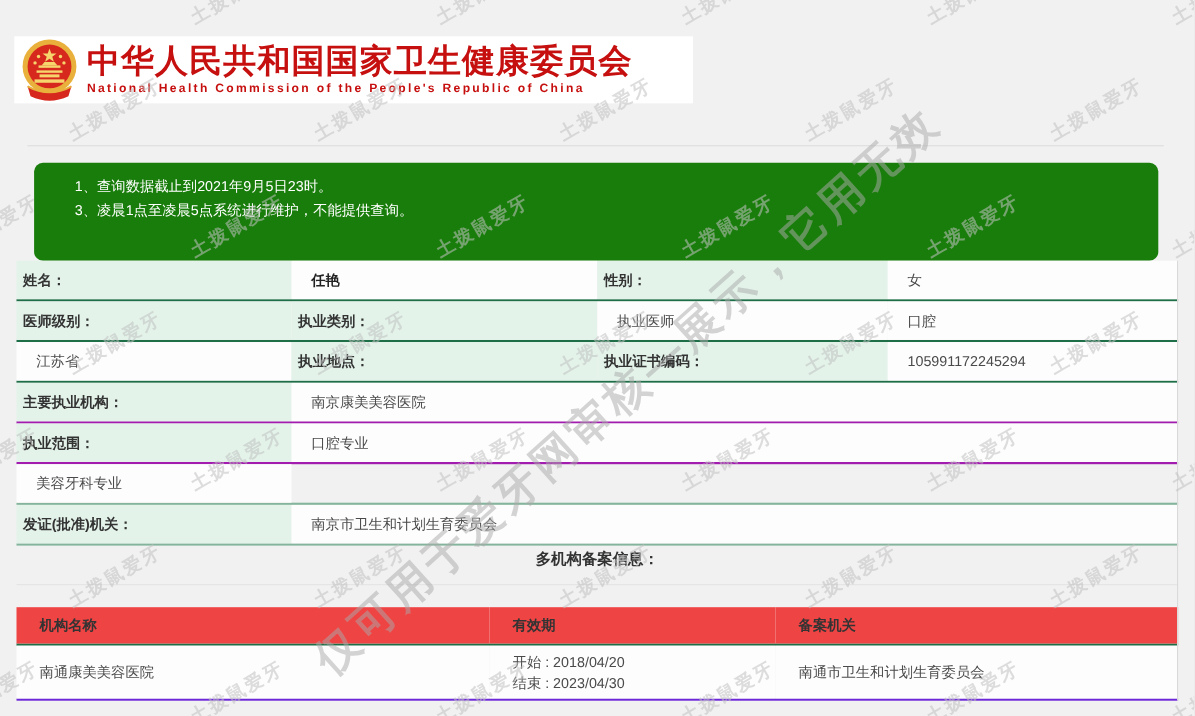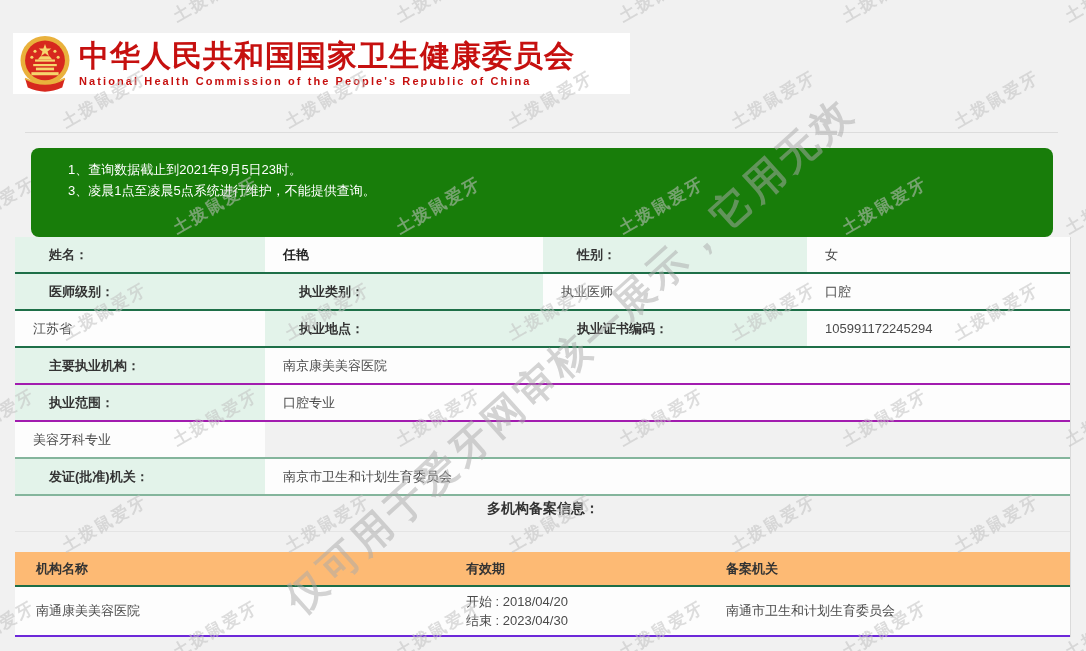--- a/index.html
+++ b/index.html
@@ -30,32 +30,32 @@
   .notice-line { color:#ffffff; font-size:13px; line-height:21px; }
 
   
   .info-table { position:absolute; left:15px; top:237px; width:1056px; z-index:1; }
   .t1-row { display:grid; grid-template-columns:250px 278px 264px 264px; }
   .t1-row-full { display:grid; grid-template-columns:250px 806px; }
   .b-dark   { border-bottom:2px solid #1e6f48; }
   .b-mid    { border-bottom:2px solid #a21caf; }
   .b-light  { border-bottom:2px solid #84b59c; }
   .cell { height:35px; line-height:35px; font-size:13px; white-space:nowrap; overflow:hidden; }
-  .cell.lab { background:#e3f3ea; color:#333; font-weight:bold; padding-left:34px; }
+  .cell.lab { background:#e3f3ea; color:#333; font-weight:bold; padding-left:6px; }
   .cell.val { background:#fdfdfd; color:#4a4a4a; padding-left:18px; }
   .cell.val.v-bold { font-weight:bold; color:#222; }
 
   
   .section-title { position:absolute; left:15px; top:500px; width:1056px; text-align:center;
                    font-size:14px; font-weight:bold; color:#333; z-index:1; }
   .filing-table { position:absolute; left:15px; top:552px; width:1056px; z-index:1; }
   .t2-row { display:grid; grid-template-columns:430px 260px 366px; }
   .t2-head { border-bottom:2px solid #1d6e46; }
   .t2-data { border-bottom:2px solid #6d28d9; }
-  .hcell { height:33px; line-height:33px; background:#fdba74; color:#333; font-weight:bold;
+  .hcell { height:33px; line-height:33px; background:#ef4444; color:#333; font-weight:bold;
            font-size:13px; padding-left:21px; white-space:nowrap; }
   .dcell { height:48px; background:#fdfdfd; color:#4a4a4a; font-size:13px;
            padding-left:21px; white-space:nowrap; }
   .dcell.one-line { line-height:48px; }
   .dcell.two-line { padding-top:5px; line-height:19px; box-sizing:border-box; }
 
   
   .wm-layer { position:absolute; inset:0; z-index:5; pointer-events:none; overflow:hidden; }
   .wm-tile { position:absolute; font-size:17px; font-weight:bold; color:#c2c2c2; opacity:.55;
              transform:rotate(-30deg); white-space:nowrap; letter-spacing:2px; }

